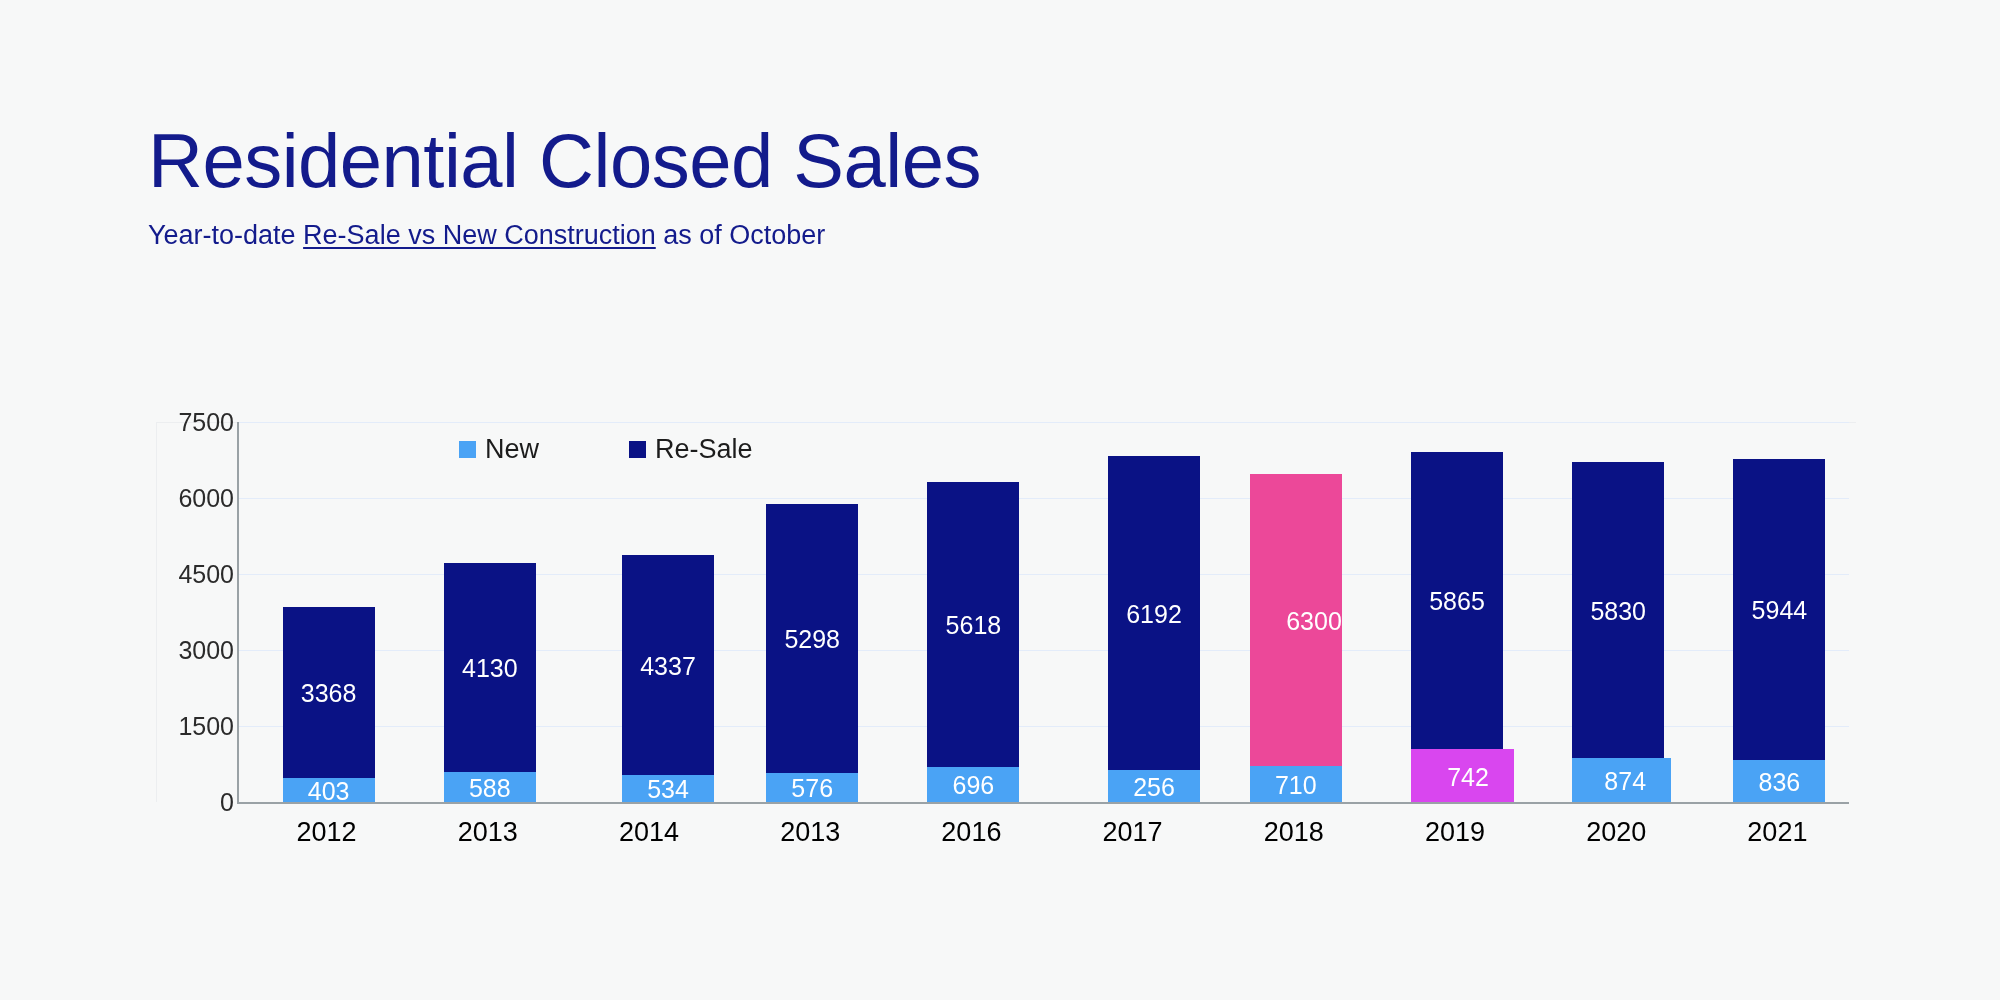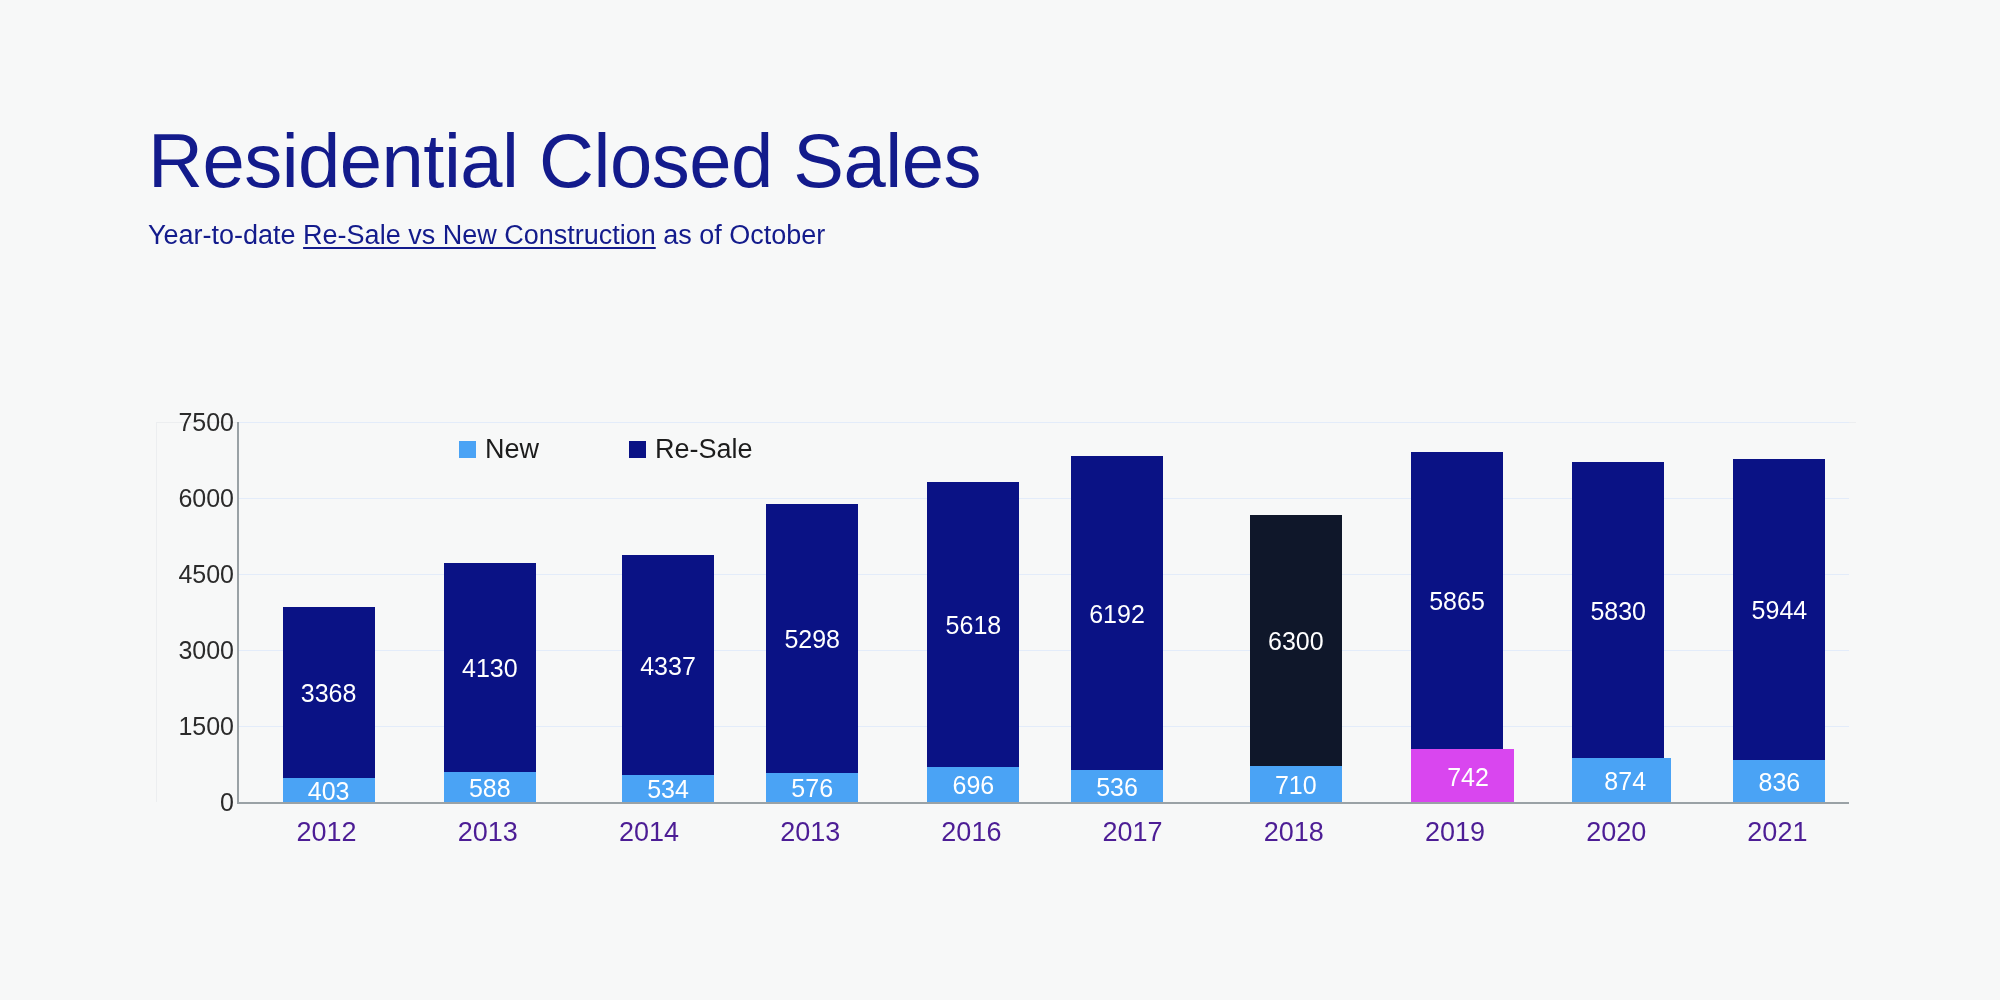--- a/index.html
+++ b/index.html
@@ -199,21 +199,21 @@
     width: 1612px;
     height: 46px;
   }
   .x-tick-label {
     position: absolute;
     top: 0;
     width: 140px;
     text-align: center;
     font-size: 27px;
     line-height: 32px;
-    color: #4c1d95;
+    color: #000000;
     font-family: "Liberation Sans", sans-serif;
   }
 </style>
 </head>
 <body>
 
 <div class="slide">
 
   <div class="header">
     <h1 class="slide-title">Residential Closed Sales</h1>
@@ -275,30 +275,30 @@
             </div>
           </div>
           <div class="bar-group" style="left: 688.4px;">
             <div class="seg seg-resale" style="height: 284.645px; background: rgb(10, 18, 133);">
               <span class="seg-value">5618</span>
             </div>
             <div class="seg seg-new" style="height: 35.264px; background: rgb(74, 163, 245);">
               <span class="seg-value">696</span>
             </div>
           </div>
-          <div class="bar-group" style="left: 832px;">
+          <div class="bar-group" style="left: 869px;">
             <div class="seg seg-resale" style="height: 313.728px; background: rgb(10, 18, 133);">
               <span class="seg-value">6192</span>
             </div>
             <div class="seg seg-new" style="height: 31.8693px; background: rgb(74, 163, 245);">
-              <span class="seg-value">536</span>
+              <span class="seg-value">256</span>
             </div>
           </div>
           <div class="bar-group" style="left: 1010.8px;">
-            <div class="seg seg-resale" style="height: 251px; background: #0f172a;">
+            <div class="seg seg-resale" style="height: 292px; background: #ec4899; justify-content: flex-end;">
               <span class="seg-value">6300</span>
             </div>
             <div class="seg seg-new" style="height: 35.9733px; background: rgb(74, 163, 245);">
               <span class="seg-value">710</span>
             </div>
           </div>
           <div class="bar-group" style="left: 1172px;">
             <div class="seg seg-resale" style="height: 297.16px; background: rgb(10, 18, 133);">
               <span class="seg-value">5865</span>
             </div>

